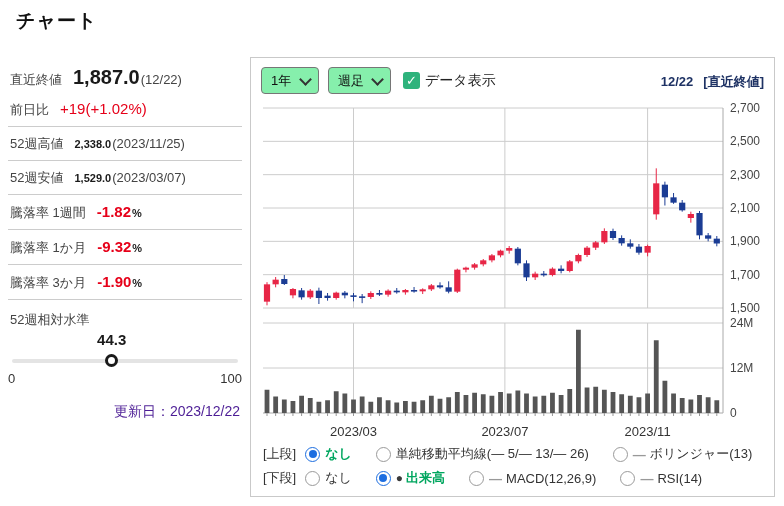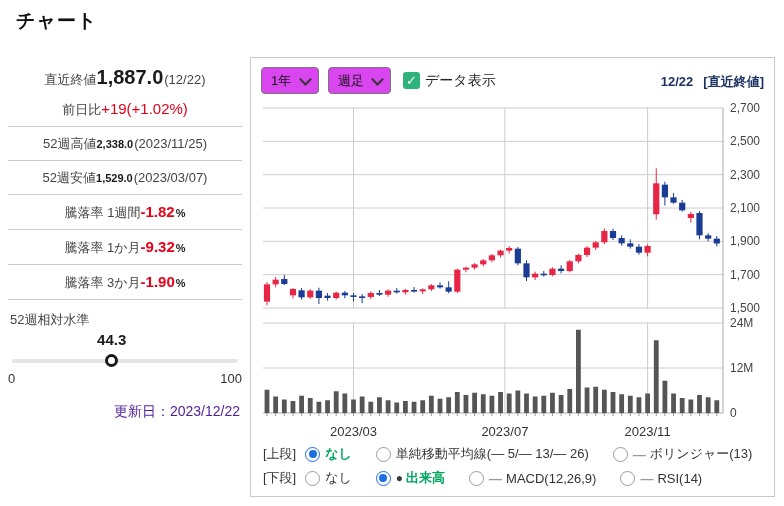--- a/index.html
+++ b/index.html
@@ -5,22 +5,22 @@
   html,body{margin:0;padding:0;}
   body{
     width:784px;height:506px;position:relative;background:#ffffff;
     font-family:"Liberation Sans","DejaVu Sans",sans-serif;color:#222;
     overflow:hidden;
   }
   .page-title{position:absolute;left:16px;top:8px;font-size:19px;font-weight:bold;color:#111;letter-spacing:1px;}
 
   
   .sidebar{position:absolute;left:8px;top:58px;width:234px;}
-  .stat-row{display:flex;justify-content:center;align-items:baseline;
-    padding:8px 2px 7px 2px;border-bottom:1px solid #ccc;font-size:13px;}
+  .stat-row{display:flex;justify-content:flex-start;align-items:baseline;
+    padding:8px 2px 7px 2px;border-bottom:1px solid #ccc;font-size:13px;gap:11px;}
   .stat-row.first{border-bottom:none;padding-bottom:3px;}
   .stat-label{color:#444;white-space:nowrap;}
   .stat-value{white-space:nowrap;text-align:right;}
   .v-big{font-size:20px;font-weight:bold;color:#1a1a1a;}
   .v-suffix{font-size:13px;color:#444;font-weight:normal;margin-left:1px;}
   .v-red{color:#e60019;font-size:15px;}
   .v-bold{font-size:11px;font-weight:bold;color:#1a1a1a;}
   .v-redbold{color:#e60019;font-size:15px;font-weight:bold;}
   .v-pct{font-size:11px;color:#222;font-weight:bold;margin-left:1px;}
 
@@ -36,21 +36,21 @@
   .updated{text-align:right;font-size:14px;color:#4c1d95;margin-top:17px;padding-right:2px;}
 
   
   .chart-panel{position:absolute;left:250px;top:57px;width:525px;height:440px;
     border:1px solid #c9c9c9;background:#fff;box-sizing:border-box;}
   .controls{position:absolute;left:10px;top:9px;display:flex;align-items:center;gap:9px;}
   .sel-wrap{position:relative;}
   .sel-wrap select{
     font-family:"Liberation Sans","DejaVu Sans",sans-serif;font-size:13px;color:#111;
     height:27px;padding:2px 26px 2px 9px;border:1px solid #767676;border-radius:4px;
-    background:#d946ef;-webkit-appearance:none;appearance:none;}
+    background:#86efac;-webkit-appearance:none;appearance:none;}
   .chev{position:absolute;right:9px;top:8px;width:7px;height:7px;
     border-right:2px solid #333;border-bottom:2px solid #333;transform:rotate(45deg);pointer-events:none;}
   .checkbox-wrap{display:flex;align-items:center;gap:5px;margin-left:3px;cursor:pointer;}
   .checkbox{width:17px;height:17px;background:#2eb37c;border-radius:3px;color:#fff;
     font-size:13px;font-weight:bold;display:flex;align-items:center;justify-content:center;line-height:1;}
   .checkbox-label{font-size:14px;color:#222;}
   .date-label{position:absolute;right:10px;top:15px;font-size:13px;font-weight:bold;color:#1e3264;}
   .date-label .tag{margin-left:10px;}
 
   svg.chart{position:absolute;left:0;top:0;}

